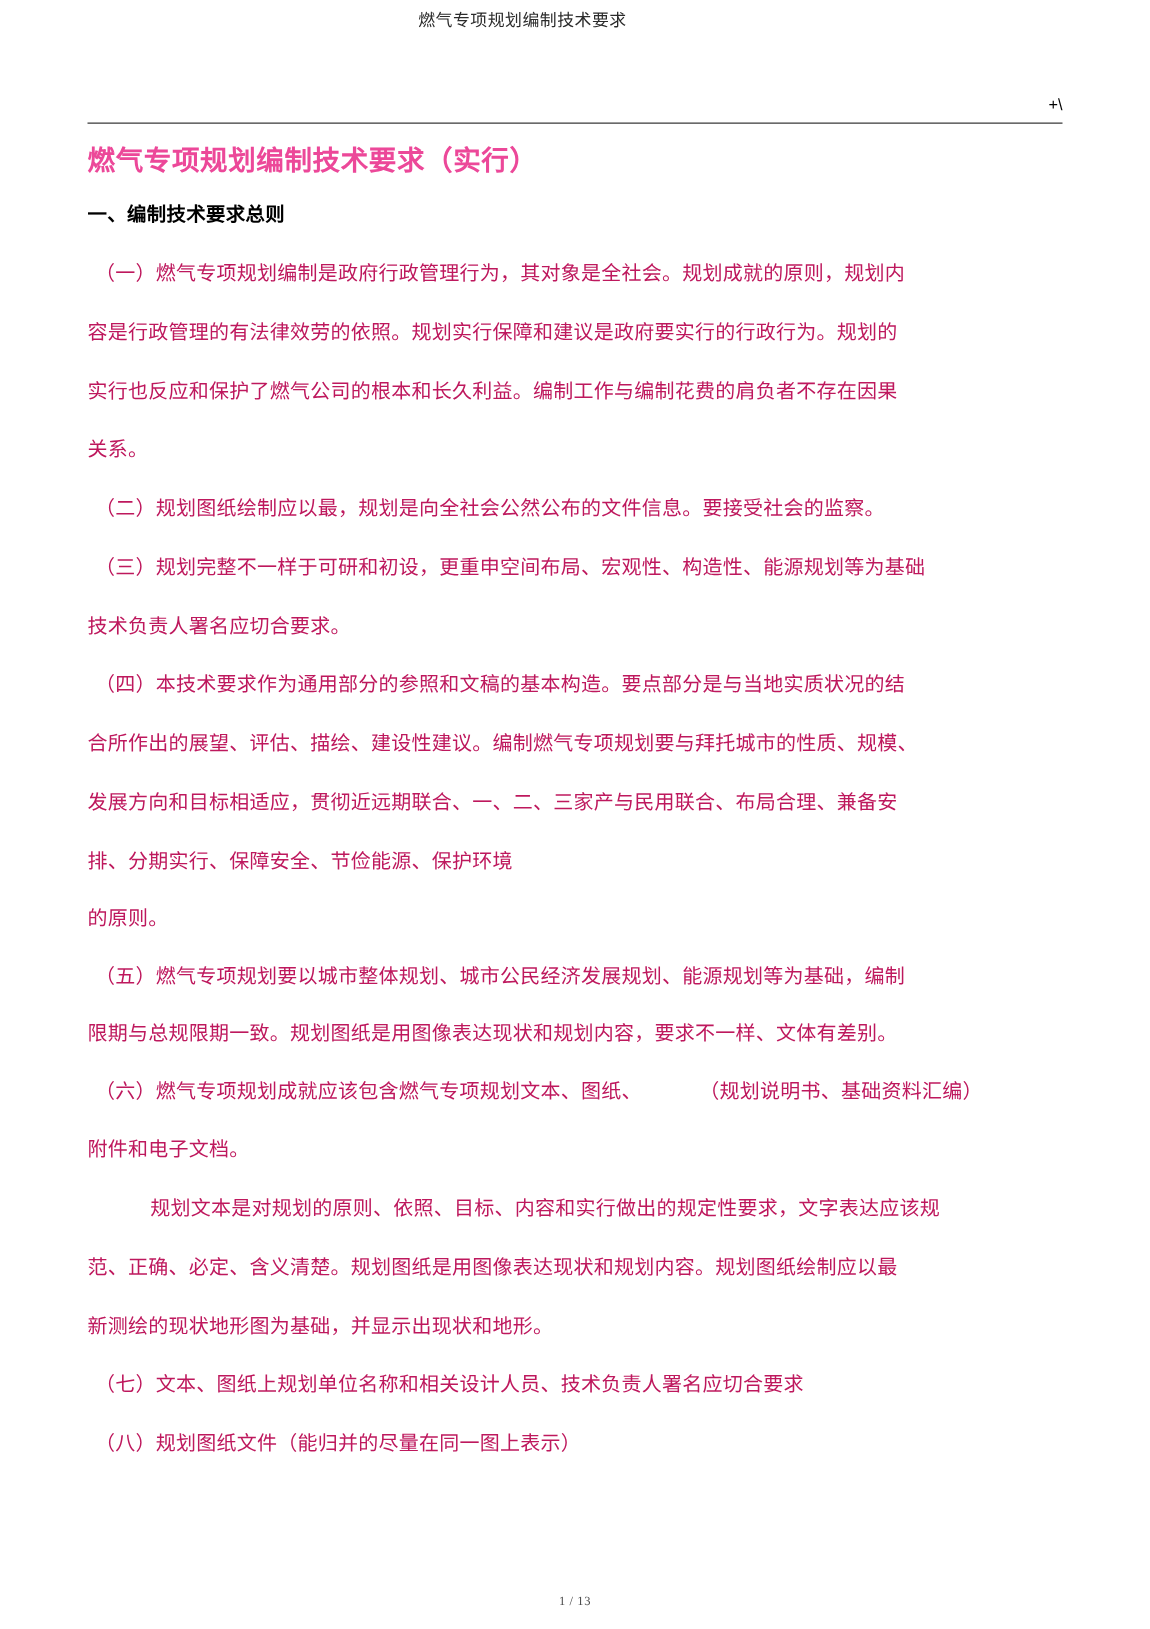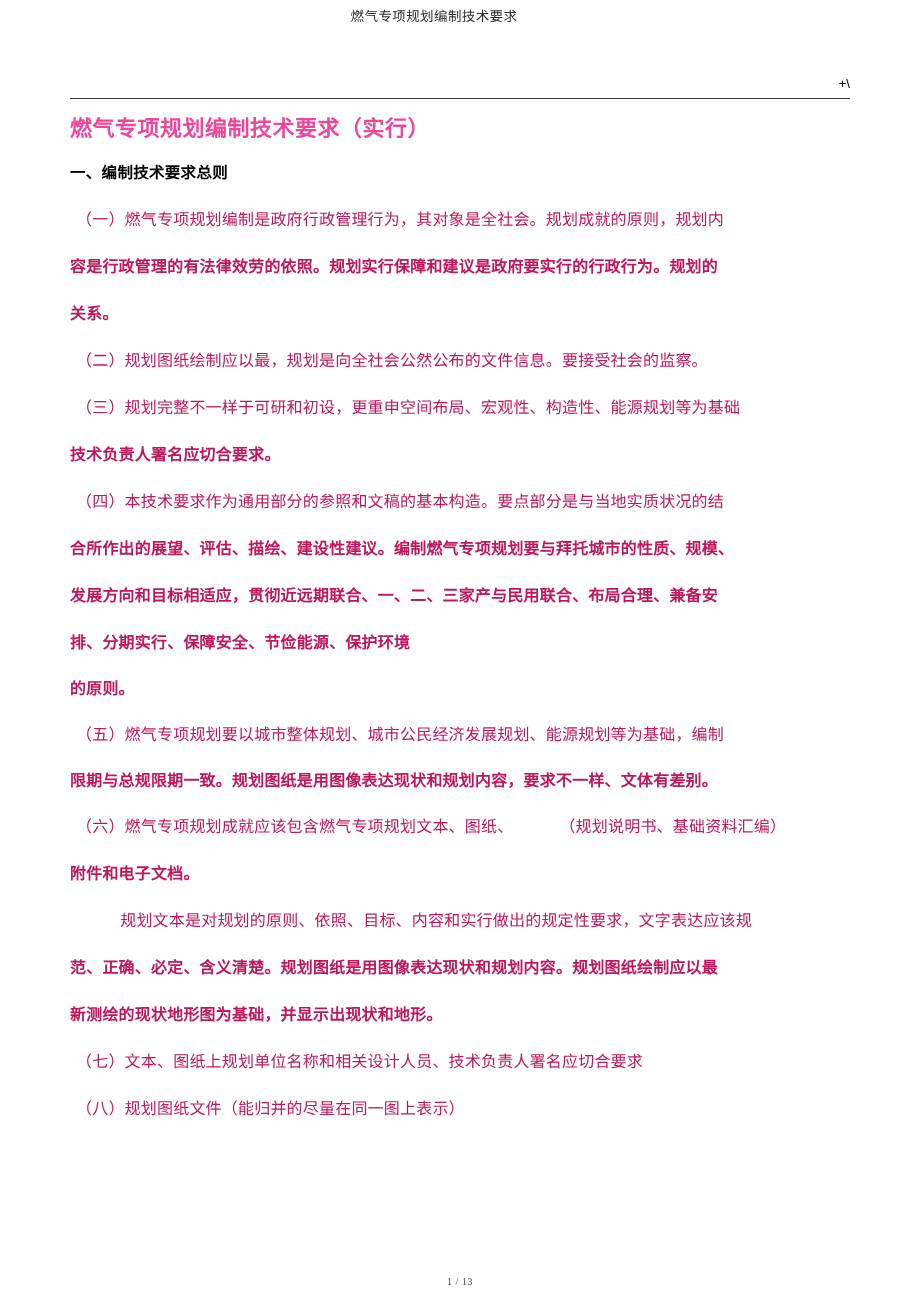--- a/index.html
+++ b/index.html
@@ -19,21 +19,21 @@
     margin: 0 auto;
     background: #ffffff;
     box-sizing: border-box;
     overflow: hidden;
   }
 
   
   .running-header {
     position: absolute;
     top: 0;
-    left: 16px;
+    left: 0;
     width: 836px;
     height: 34px;
     line-height: 34px;
     text-align: center;
     font-size: 13.5px;
     letter-spacing: 0.4px;
     color: #2b2b2b;
   }
 
   
@@ -98,21 +98,20 @@
     white-space: pre-wrap;
     text-indent: 0;
   }
   .para.lead {
     
     padding-left: 6px;
   }
   .para.hang {
     
     padding-left: 0px;
-    font-weight: bold;
   }
   .para.indent2 {
     padding-left: 34px;
   }
   .para.tight {
     line-height: 45px;
   }
   .gap-inline {
     display: inline-block;
     width: 46px;
@@ -144,20 +143,21 @@
   </div>
 
   <div class="content">
 
     <h1 class="doc-title">燃气专项规划编制技术要求（实行）</h1>
 
     <h2 class="section-heading">一、编制技术要求总则</h2>
 
     <p class="para lead">（一）燃气专项规划编制是政府行政管理行为，其对象是全社会。规划成就的原则，规划内</p>
     <p class="para hang">容是行政管理的有法律效劳的依照。规划实行保障和建议是政府要实行的行政行为。规划的</p>
+    <p class="para hang">实行也反应和保护了燃气公司的根本和长久利益。编制工作与编制花费的肩负者不存在因果</p>
     <p class="para hang">关系。</p>
 
     <p class="para lead">（二）规划图纸绘制应以最，规划是向全社会公然公布的文件信息。要接受社会的监察。</p>
 
     <p class="para lead">（三）规划完整不一样于可研和初设，更重申空间布局、宏观性、构造性、能源规划等为基础</p>
     <p class="para hang">技术负责人署名应切合要求。</p>
 
     <p class="para lead">（四）本技术要求作为通用部分的参照和文稿的基本构造。要点部分是与当地实质状况的结</p>
     <p class="para hang">合所作出的展望、评估、描绘、建设性建议。编制燃气专项规划要与拜托城市的性质、规模、</p>
     <p class="para hang">发展方向和目标相适应，贯彻近远期联合、一、二、三家产与民用联合、布局合理、兼备安</p>

